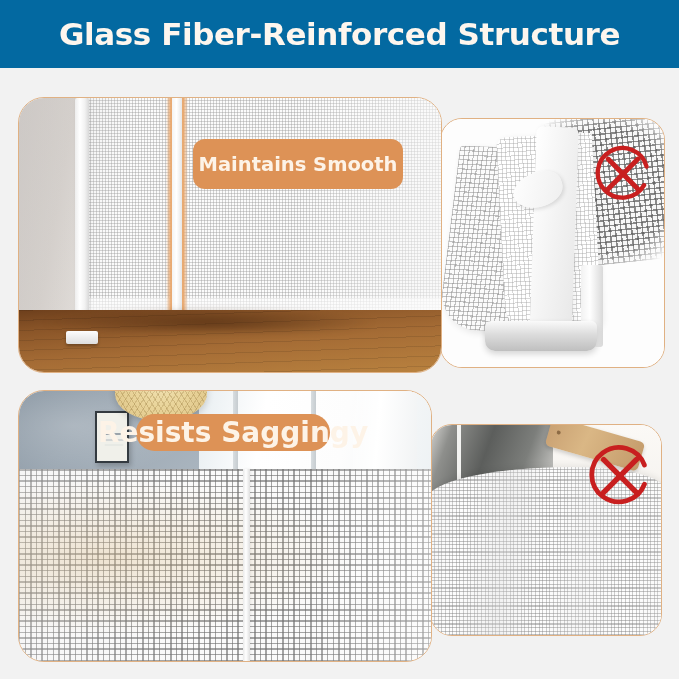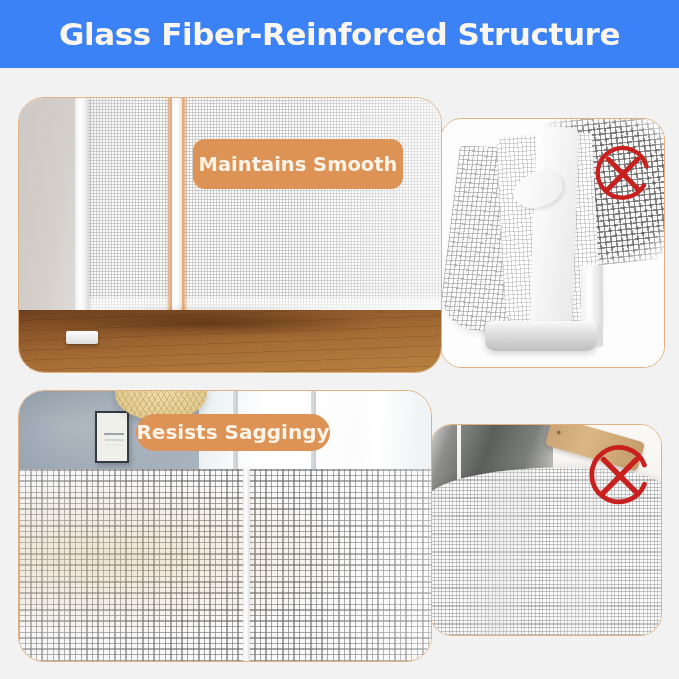--- a/index.html
+++ b/index.html
@@ -19,21 +19,21 @@
     background: #f2f2f2;
     overflow: hidden;
   }
 
   
   .header-band {
     position: absolute;
     left: 0; top: 0;
     width: 679px;
     height: 68px;
-    background: #3b82f6;
+    background: #0369a1;
     display: flex;
     align-items: center;
     justify-content: center;
   }
   .header-title {
     color: #fdf6ee;
     font-size: 31px;
     font-weight: bold;
     letter-spacing: -0.4px;
     white-space: nowrap;
@@ -320,21 +320,21 @@
     width: 210px; height: 50px;
     border-radius: 12px;
     font-size: 19.5px;
     padding: 4px 10px;
     text-align: center;
   }
   .badge-bl {
     left: 136px; top: 414px;
     width: 194px; height: 37px;
     border-radius: 19px;
-    font-size: 20px;
+    font-size: 28px;
   }
   .badge-line { white-space: nowrap; }
 
   
   .no-icon { position: absolute; z-index: 10; }
   .no-icon-tr { left: 592px; top: 143px; width: 62px; height: 62px; }
   .no-icon-br { left: 586px; top: 442px; width: 68px; height: 68px; }
 </style>
 </head>
 <body>

